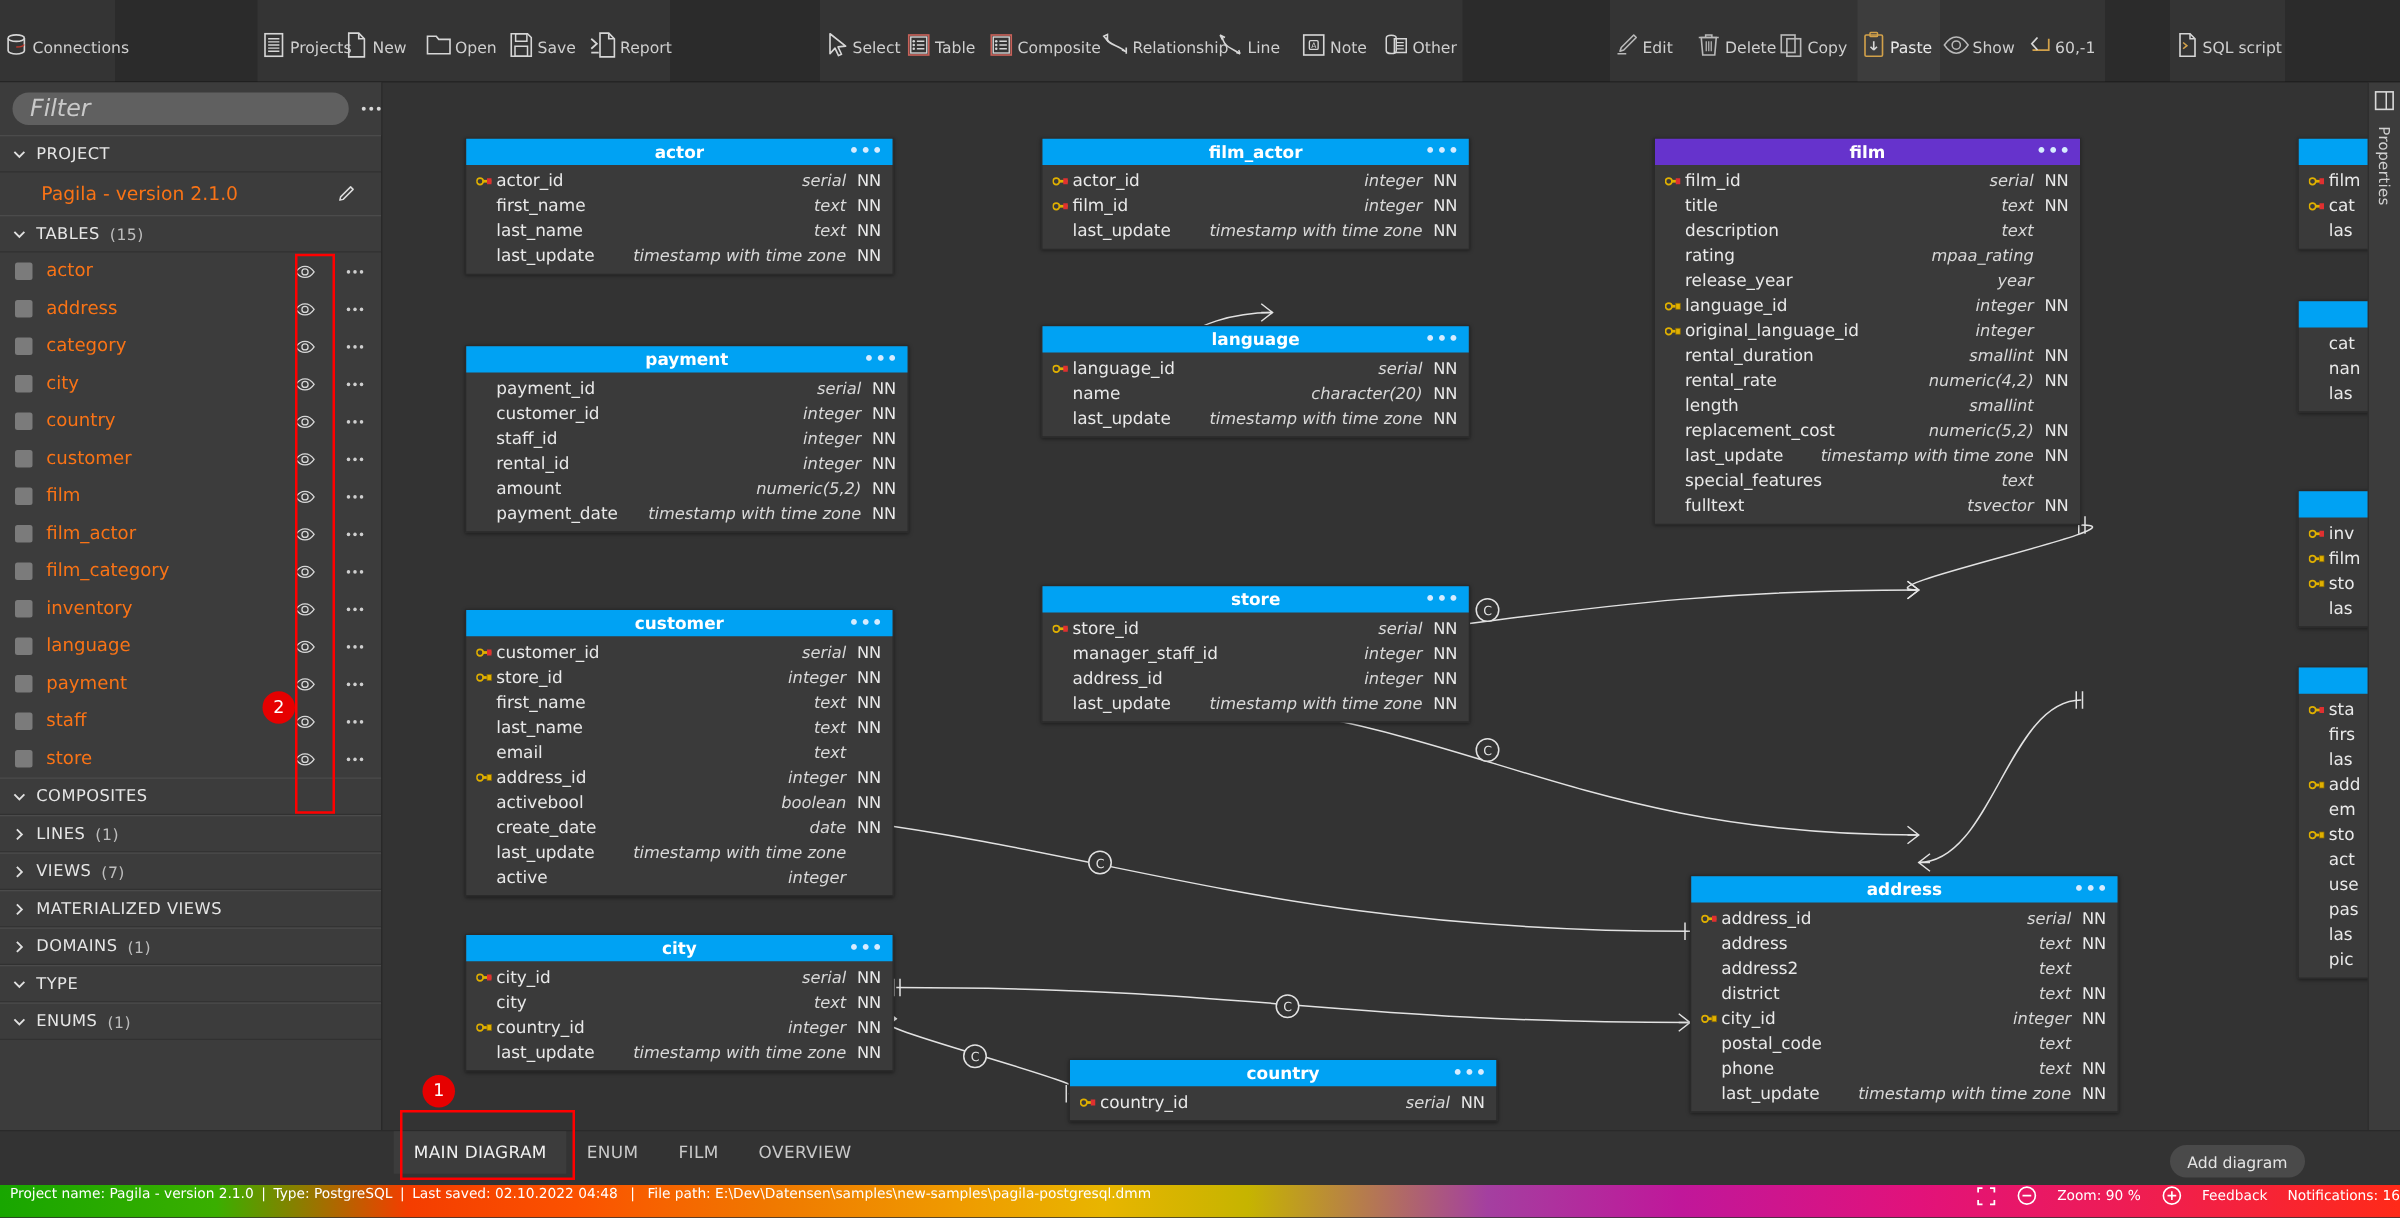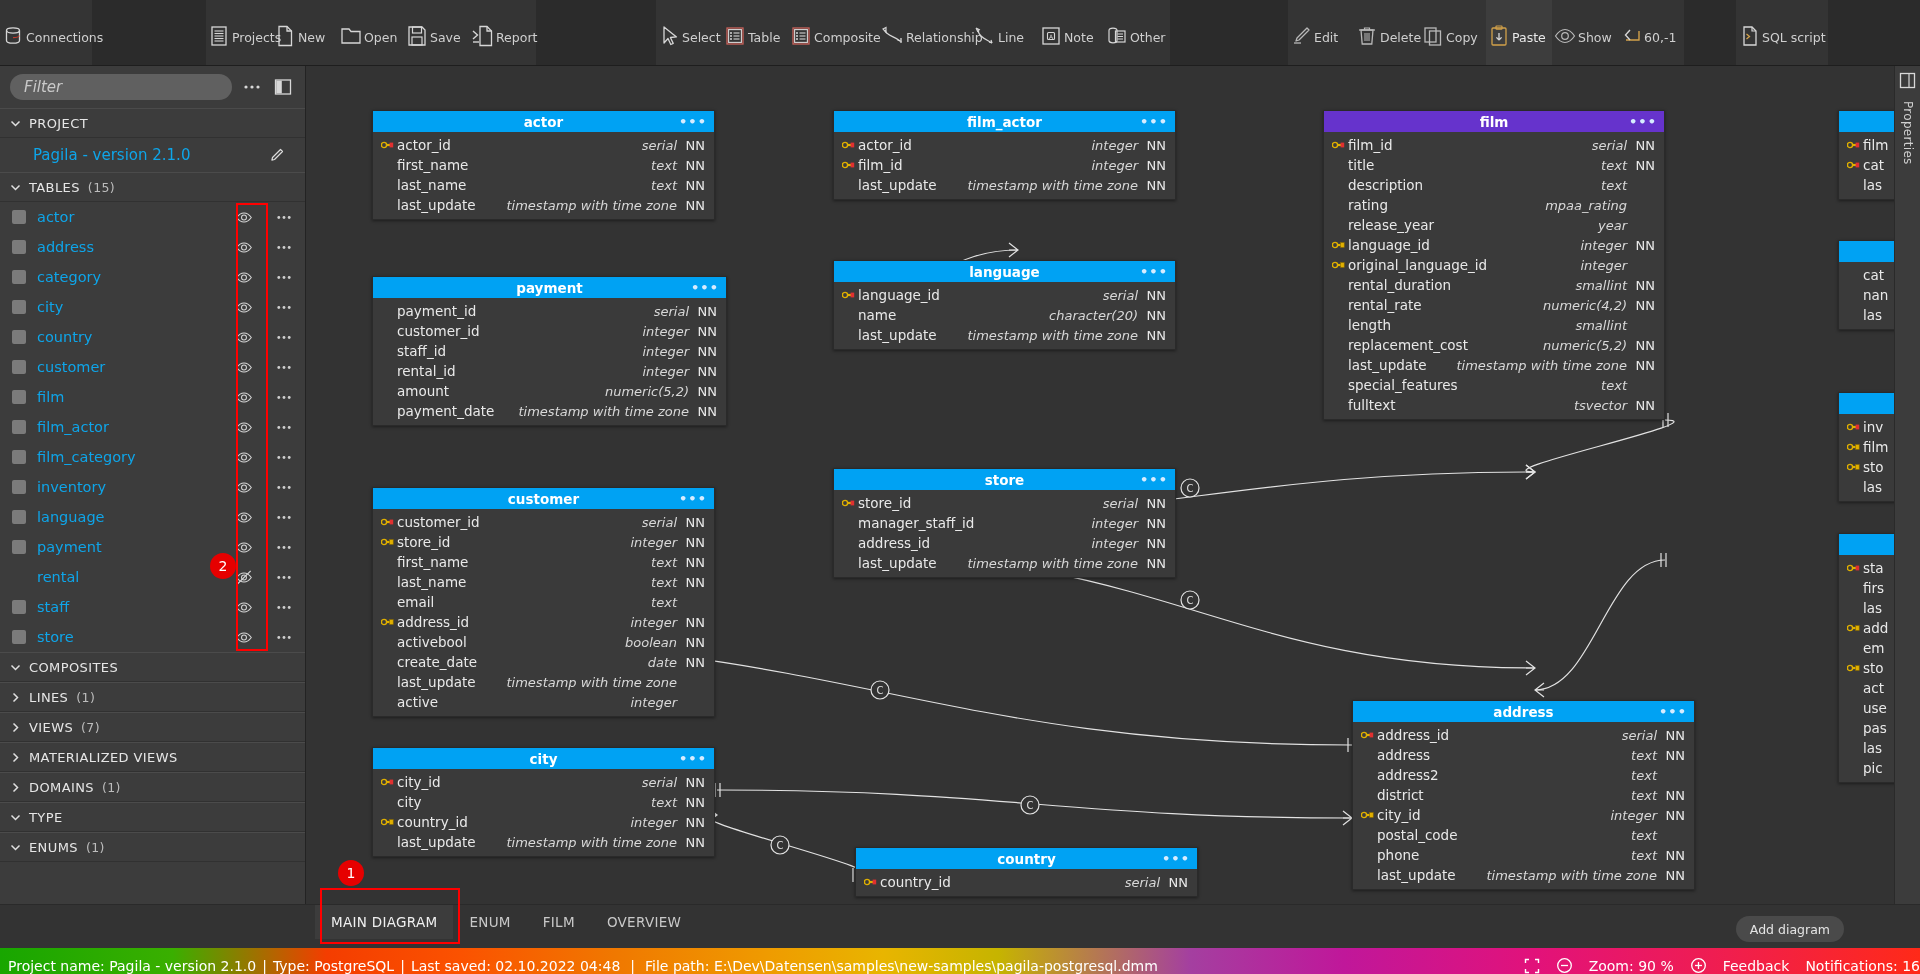--- a/index.html
+++ b/index.html
@@ -35,41 +35,42 @@
   .mid { flex:1 1 auto; display:flex; min-height:0; position:relative; }
 
   
   .sidebar {
     width:306px; flex:0 0 306px; background:#3c3c3c; display:flex; flex-direction:column;
     border-right:1px solid #232323;
   }
   .filterbar { height:42px; display:flex; align-items:center; padding:0 10px; gap:8px; background:#3c3c3c;}
   .filterinput {
     flex:1 1 auto; height:26px; border-radius:13px; background:#606060; border:none;
-    color:#d8d8d8; padding:0 14px; font-size:15px; font-family:"DejaVu Sans", sans-serif;
+    color:#d8d8d8; padding:0 14px; font-size:19px; font-family:"DejaVu Sans", sans-serif;
+    font-style:italic;
   }
   .filterinput::placeholder { color:#c9c9c9; font-style:italic; }
   .fbtn { width:24px; height:24px; display:flex; align-items:center; justify-content:center; cursor:pointer;}
 
   .treewrap { flex:1 1 auto; overflow:hidden; position:relative; }
   .sechead {
     display:flex; align-items:center; gap:8px; height:30px; padding-left:10px;
     border-top:1px solid #4b4b4b; border-bottom:1px solid #313131; background:#3c3c3c;
     font-size:13px; letter-spacing:.4px; color:#e6e6e6; cursor:pointer;
   }
   .sechead .cnt { color:#bdbdbd; font-size:12.5px; }
   .chev { width:11px; height:11px; flex:0 0 11px; }
   .row {
     display:flex; align-items:center; height:30px; padding-left:12px; position:relative; cursor:pointer;
   }
   .row .cb {
     width:14px; height:14px; background:#7b7b7b; border-radius:2px; flex:0 0 14px; margin-right:11px;
   }
   .row .cb.hidden { background:transparent; }
-  .row .nm { font-size:14.5px; color:#0ea5e9; }
+  .row .nm { font-size:14.5px; color:#f97316; }
   .rowicons { position:absolute; right:12px; display:flex; align-items:center; gap:22px; }
   .eye, .dots { width:18px; height:18px; display:flex; align-items:center; justify-content:center; cursor:pointer;}
 
   
   .annot-rect {
     position:absolute; border:2px solid #ff0000; pointer-events:none; z-index:30;
   }
   .badge {
     position:absolute; width:26px; height:26px; border-radius:50%; background:#e60000;
     color:#fff; font-size:14px; display:flex; align-items:center; justify-content:center;
@@ -110,24 +111,24 @@
     color:#c9c9c9; cursor:pointer; letter-spacing:.3px;
   }
   .tab.active { background:#3c3c3c; color:#f0f0f0; }
   .adddiag {
     position:absolute; right:76px; bottom:6px; height:26px; padding:0 14px; border-radius:13px;
     background:#4a4a4a; color:#e4e4e4; font-size:12.5px; display:flex; align-items:center; cursor:pointer;
   }
 
   
   .status {
-    height:26px; flex:0 0 26px; display:flex; align-items:flex-end; position:relative;
+    height:26px; flex:0 0 26px; display:flex; align-items:flex-start; position:relative;
     background:linear-gradient(90deg,#18a600 0%,#3aaf00 9%,#f43d00 17%,#fb5200 24%,#f07800 32%,
       #ef9b00 40%,#e8b500 46%,#c6b400 52%,#a43fa0 62%,#c0179a 70%,#e2127a 80%,#f01e4e 90%,#ff2a18 100%);
-    color:#ffffff; font-size:14px; padding-left:8px; gap:0;
+    color:#ffffff; font-size:11px; padding-left:8px; gap:0;
   }
   .status .seg { white-space:nowrap; }
   .status .right { position:absolute; right:0; display:flex; align-items:center; gap:16px; }
   .stbtn { display:flex; align-items:center; gap:6px; cursor:pointer; }
 
   
   .proprail {
     width:26px; flex:0 0 26px; background:#3c3c3c; border-left:1px solid #2a2a2a;
     display:flex; flex-direction:column; align-items:center; padding-top:6px; gap:8px;
   }
@@ -651,40 +652,20 @@
               </span>
             </div>
             <div class="row">
               <span class="cb"></span>
               <span class="nm">payment</span>
               <span class="rowicons">
                 <span class="eye">
                   <svg width="19" height="19" viewBox="0 0 19 19">
                     <path d="M1.8 9.5C4 6.3 6.8 4.8 9.5 4.8s5.5 1.5 7.7 4.7c-2.2 3.2-5 4.7-7.7 4.7S4 12.7 1.8 9.5z" fill="none" stroke="#d6d6d6" stroke-width="1.1"></path>
                     <circle cx="9.5" cy="9.5" r="2.6" fill="none" stroke="#d6d6d6" stroke-width="1.1"></circle>
-                  </svg>
-                </span>
-                <span class="dots">
-                  <svg width="19" height="19" viewBox="0 0 19 19">
-                    <circle cx="4" cy="9.5" r="1.5" fill="#cfcfcf"></circle>
-                    <circle cx="9.5" cy="9.5" r="1.5" fill="#cfcfcf"></circle>
-                    <circle cx="15" cy="9.5" r="1.5" fill="#cfcfcf"></circle>
-                  </svg>
-                </span>
-              </span>
-            </div>
-            <div class="row">
-              <span class="cb hidden"></span>
-              <span class="nm">rental</span>
-              <span class="rowicons">
-                <span class="eye">
-                  <svg width="19" height="19" viewBox="0 0 19 19">
-                    <path d="M1.8 9.5C4 6.3 6.8 4.8 9.5 4.8s5.5 1.5 7.7 4.7c-2.2 3.2-5 4.7-7.7 4.7S4 12.7 1.8 9.5z" fill="none" stroke="#d6d6d6" stroke-width="1.1"></path>
-                    <circle cx="9.5" cy="9.5" r="2.6" fill="none" stroke="#d6d6d6" stroke-width="1.1"></circle>
-                    <line x1="2.5" y1="16.5" x2="16.5" y2="2.5" stroke="#d6d6d6" stroke-width="1.4"></line>
                   </svg>
                 </span>
                 <span class="dots">
                   <svg width="19" height="19" viewBox="0 0 19 19">
                     <circle cx="4" cy="9.5" r="1.5" fill="#cfcfcf"></circle>
                     <circle cx="9.5" cy="9.5" r="1.5" fill="#cfcfcf"></circle>
                     <circle cx="15" cy="9.5" r="1.5" fill="#cfcfcf"></circle>
                   </svg>
                 </span>
               </span>

